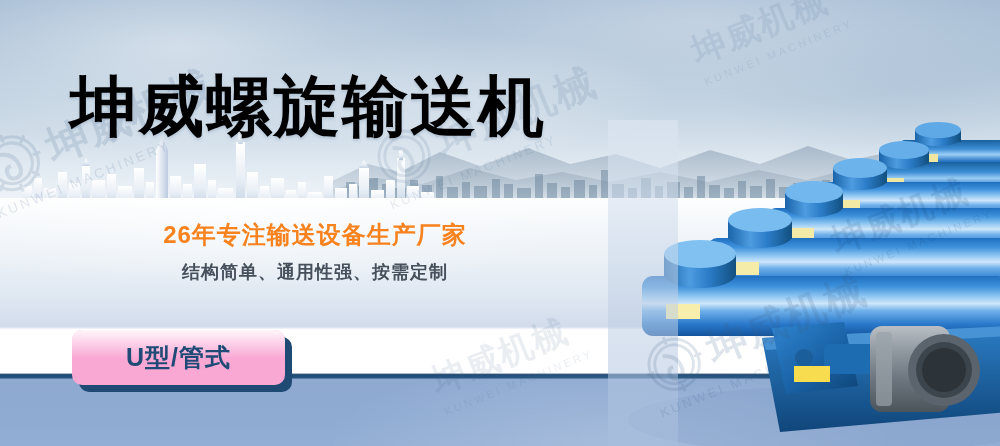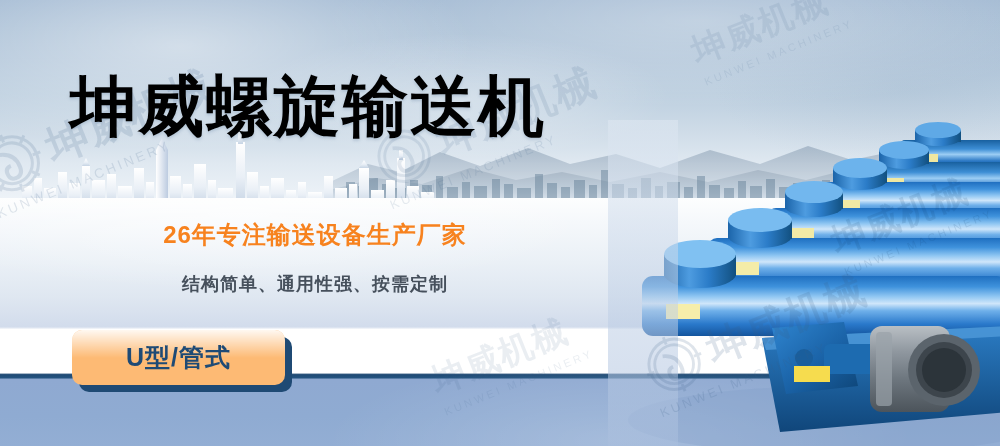--- a/index.html
+++ b/index.html
@@ -107,33 +107,33 @@
   }
 
   .subline {
     position:absolute; left:0; top:221px; width:630px;
     text-align:center;
     font-size:24px; font-weight:700; letter-spacing:1px;
     color:#f7821e;
     line-height:1.15;
   }
   .subline2 {
-    position:absolute; left:0; top:272px; width:630px;
+    position:absolute; left:0; top:260px; width:630px;
     text-align:center;
     font-size:18px; font-weight:700; letter-spacing:1px;
     color:#46505c;
   }
 
   
   .pills { position:absolute; left:72px; top:330px; display:flex; gap:30px; }
   .pill {
     position:relative;
     display:flex; align-items:center; justify-content:center;
     height:55px;
-    background:#fdba74;
+    background:#f9a8d4;
     border-radius:10px;
     color:#1e4a75;
     font-size:25px; font-weight:700; letter-spacing:1px;
     cursor:pointer;
     box-shadow:7px 7px 0 0 #1f4a74;
     user-select:none;
   }
   .pill-1 { width:213px; }
   .pill-2 { width:221px; }
 

